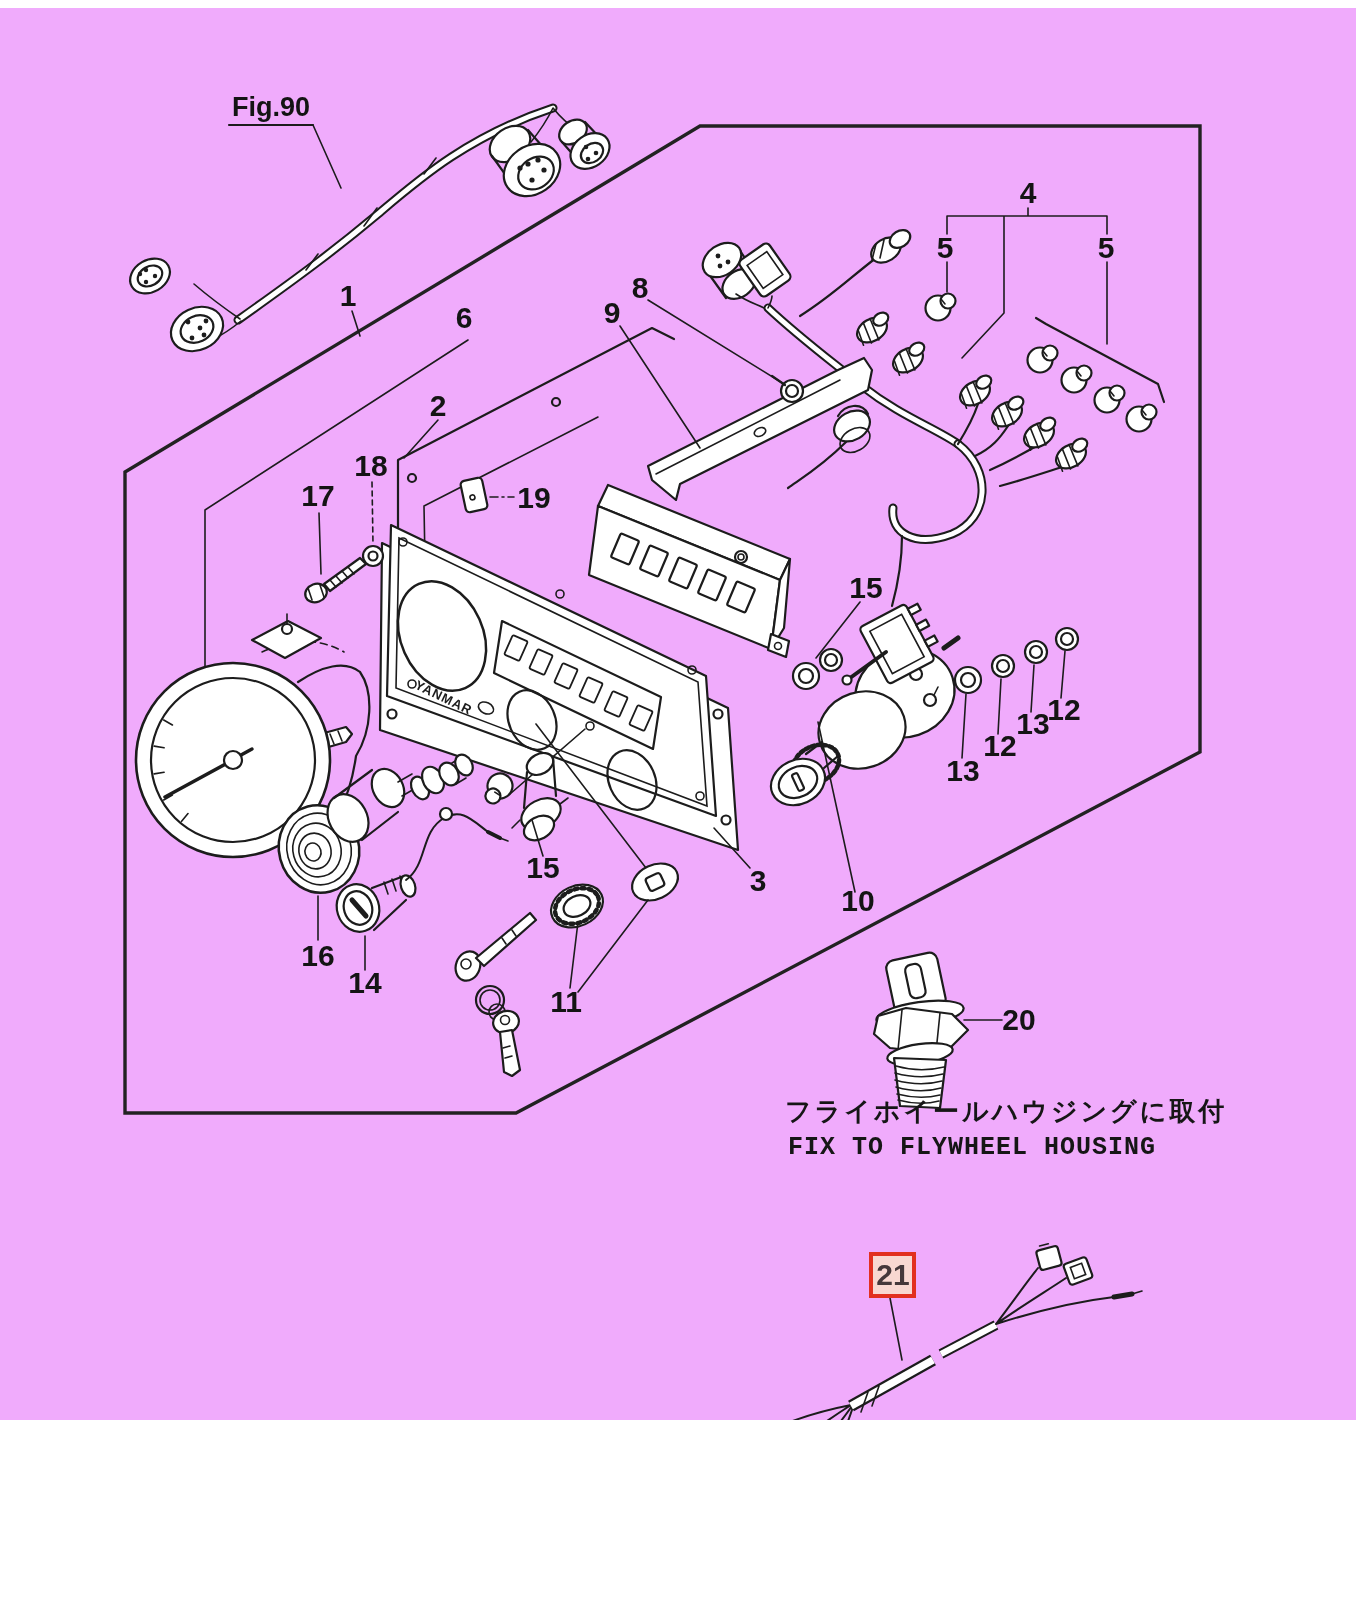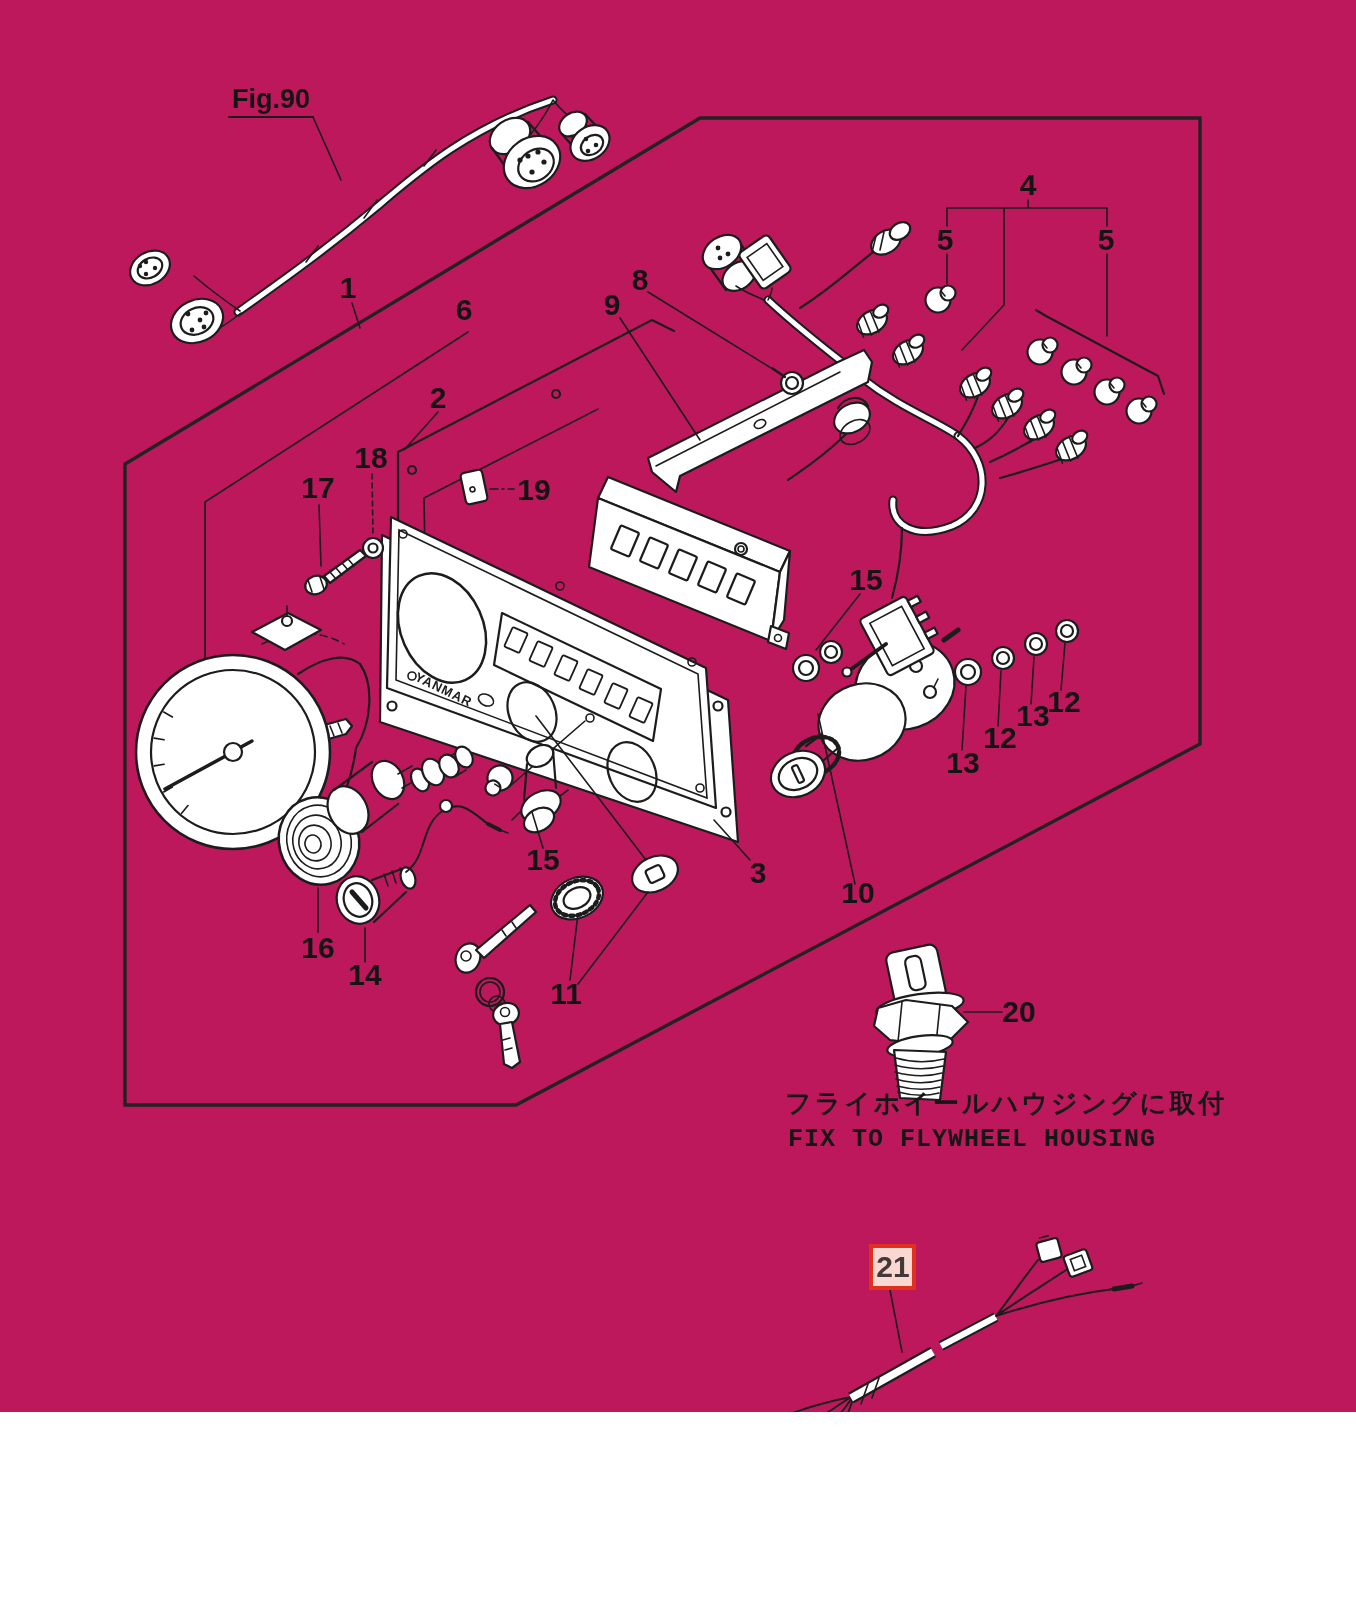--- a/index.html
+++ b/index.html
@@ -1,16 +1,16 @@
 <!DOCTYPE html>
 <html><head>
 <meta charset="utf-8">
 <style>
   html,body{margin:0;padding:0;background:#fff;}
-  .stage{position:relative;width:1356px;height:1412px;background:#be185d;font-family:"Liberation Sans",sans-serif;overflow:hidden;}
+  .stage{position:relative;width:1356px;height:1412px;background:#f0abfc;font-family:"Liberation Sans",sans-serif;overflow:hidden;margin-top:8px;}
   svg{position:absolute;left:0;top:0;}
   .ln{fill:none;stroke:#1c1c1c;stroke-width:2.2;stroke-linecap:round;stroke-linejoin:round;}
   .thin{fill:none;stroke:#1c1c1c;stroke-width:1.6;stroke-linecap:round;}
   .bnd{fill:none;stroke:#222;stroke-width:3.4;stroke-linejoin:miter;}
   .wf{fill:#fff;stroke:#1c1c1c;stroke-width:2.2;stroke-linecap:round;stroke-linejoin:round;}
   .tube-b{fill:none;stroke:#1c1c1c;stroke-width:9;stroke-linecap:round;}
   .tube-w{fill:none;stroke:#fff;stroke-width:5;stroke-linecap:round;}
   .tube-b2{fill:none;stroke:#1c1c1c;stroke-width:12;stroke-linecap:butt;}
   .tube-w2{fill:none;stroke:#fff;stroke-width:7.5;stroke-linecap:butt;}
   .dot{fill:#1c1c1c;stroke:none;}

